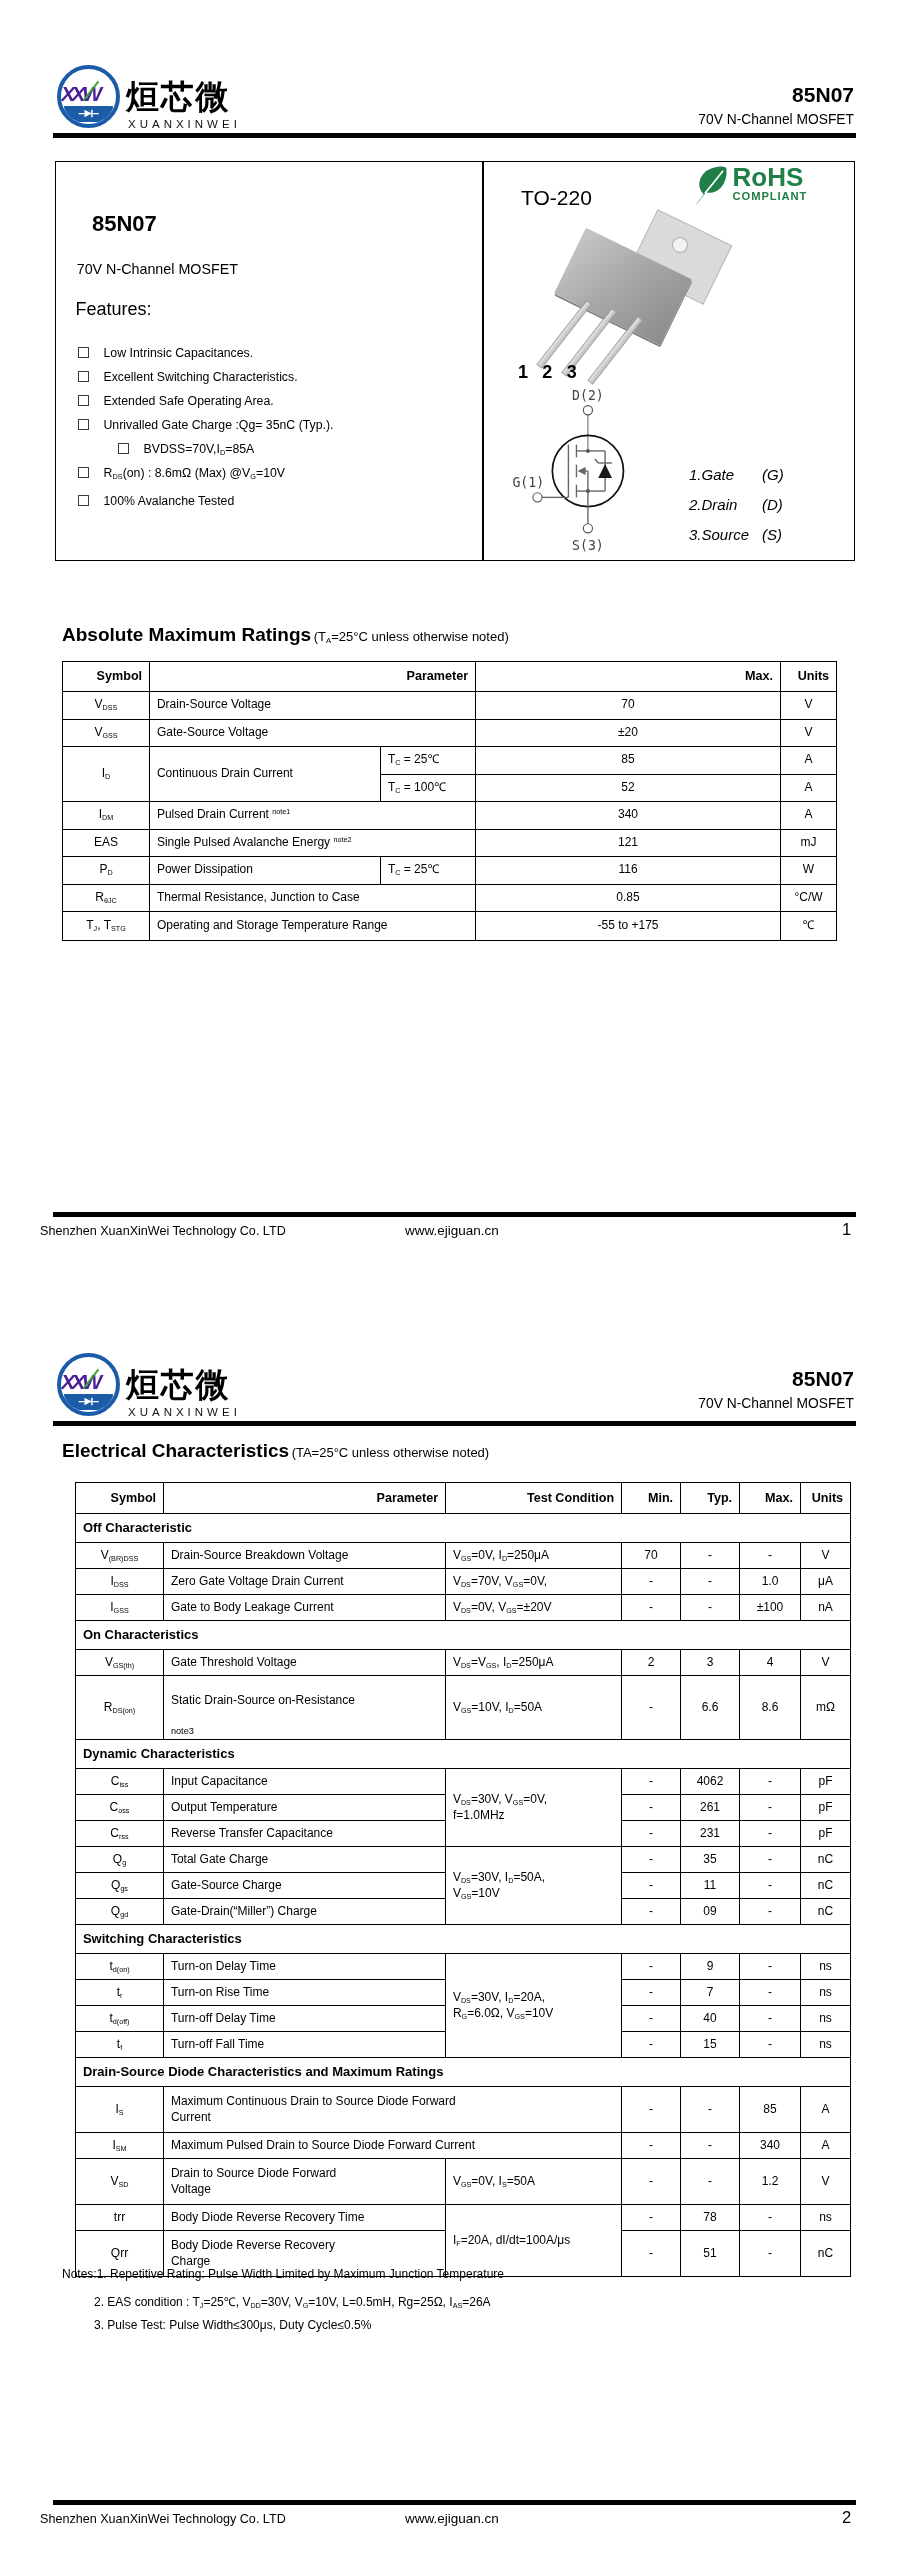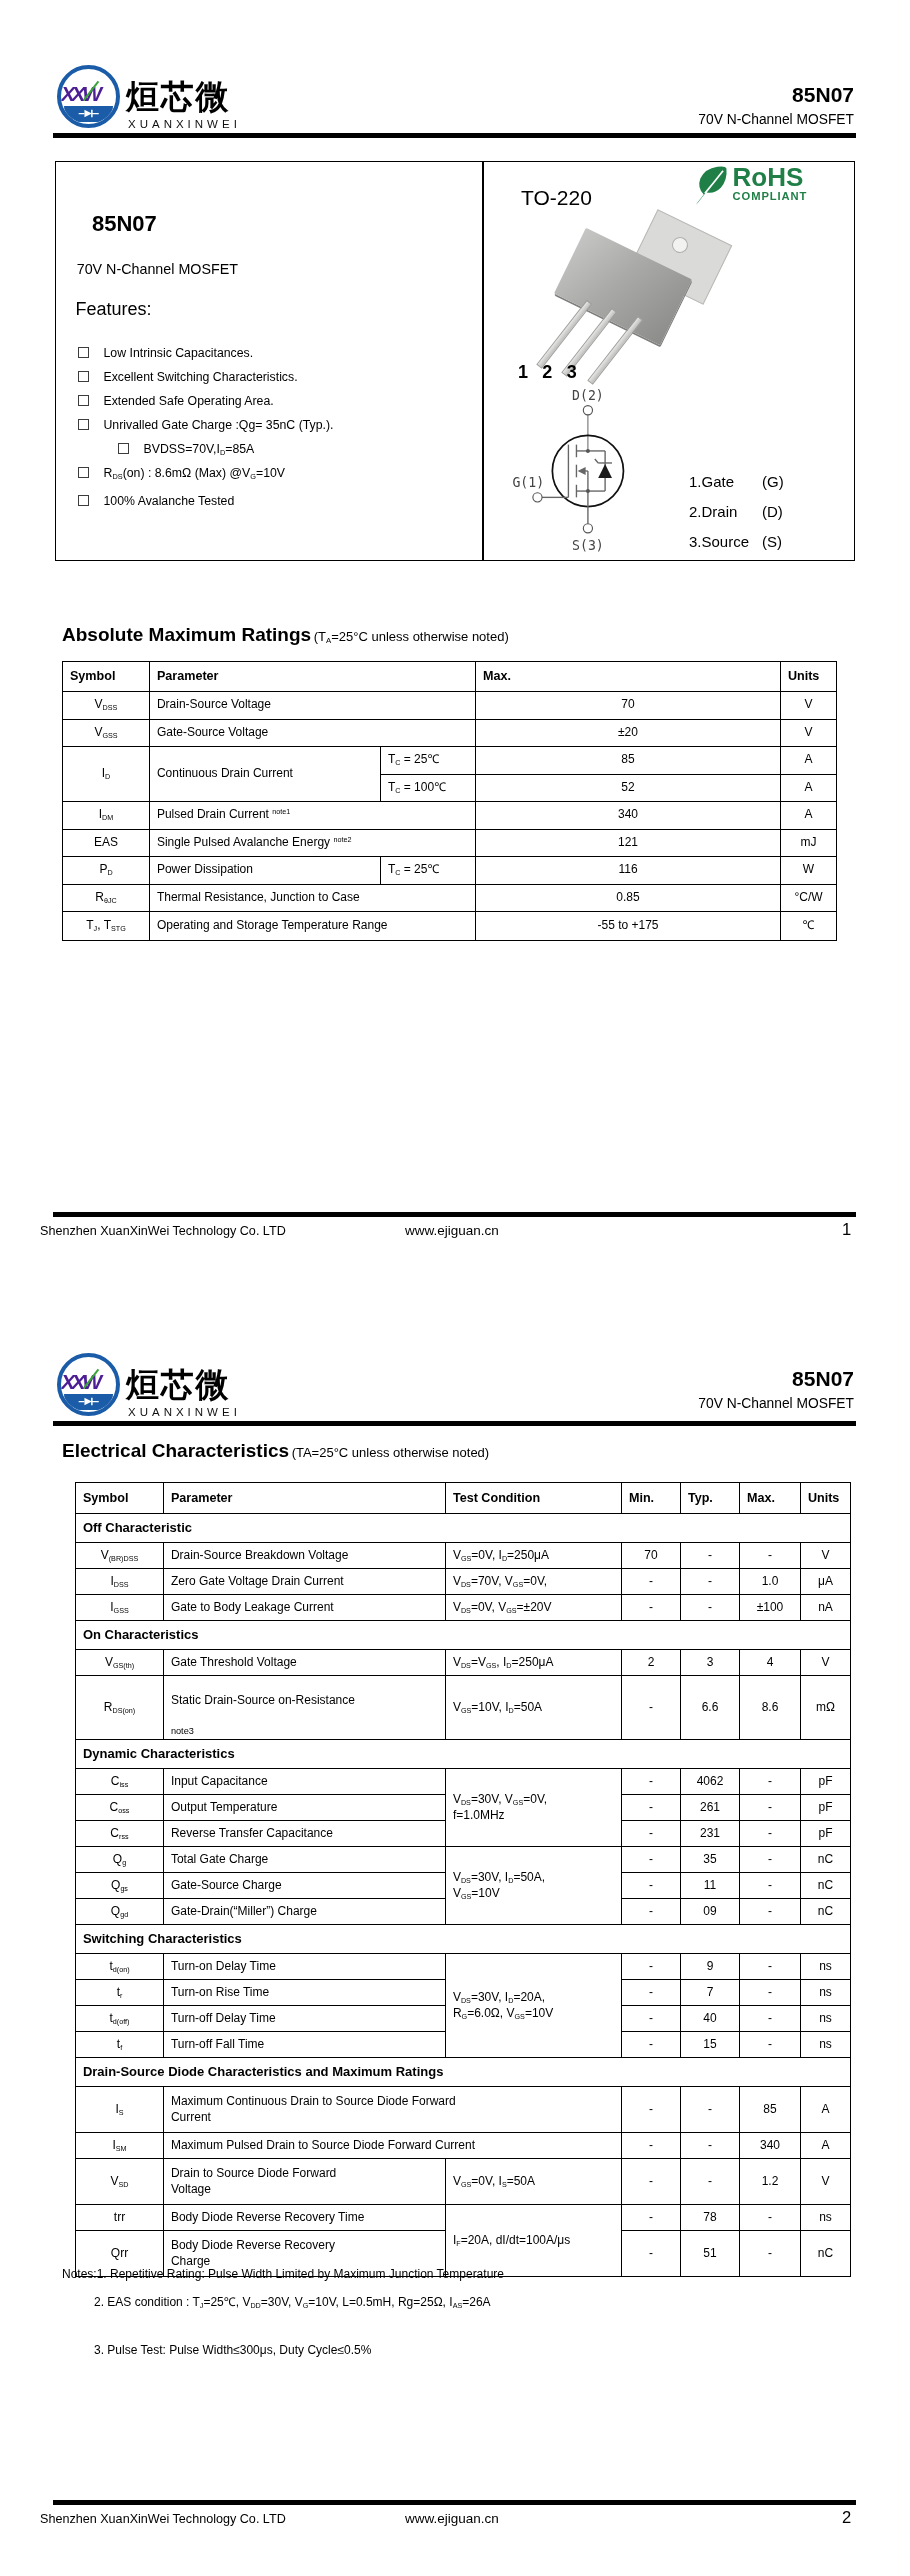--- a/index.html
+++ b/index.html
@@ -48,37 +48,37 @@
     background:#f2f2f0;border:1.7px solid #b0b0ae;box-sizing:border-box;transform:rotate(26deg);}
   .pkg .body{position:absolute;left:33px;top:33px;width:118px;height:73px;
     background:linear-gradient(115deg,#c6c6c4 0%,#a9a9a7 45%,#8c8c8a 100%);
     transform:rotate(26deg);border-radius:1.7px;box-shadow:1.1px 1.7px 0 #7e7e7c;}
   .pkg .leg{position:absolute;width:5.2px;height:80px;transform-origin:top center;transform:rotate(38deg);
     background:linear-gradient(90deg,#e6e6e4,#bdbdbb);border:0.6px solid #9f9f9d;}
   .pins{position:absolute;left:462px;top:200px;font-size:18px;font-weight:bold;letter-spacing:0;}
   .pins span{margin-right:14.3px;}
 
   .legend{position:absolute;left:633px;top:304px;font-size:15px;}
-  .legend .row{display:flex;width:132px;height:30px;align-items:center;}
+  .legend .row{display:flex;width:132px;height:30px;font-style:italic;}
   .legend .lab{width:73px;}
 
   .sym-svg{position:absolute;left:456px;top:223px;}
 
   
   .sect-h{position:absolute;left:62px;white-space:nowrap;}
   .sect-h .big{font-size:19px;font-weight:bold;}
   .sect-h .small{font-size:13px;}
 
   
   table.t{border-collapse:collapse;table-layout:fixed;position:absolute;border:1.7px solid #000;}
   table.t td,table.t th{border-top:1.3px solid #000;border-bottom:1.3px solid #000;
     border-left:0.9px solid #000;border-right:0.9px solid #000;
     padding:1.1px 6.9px;font-size:12px;line-height:1.3;vertical-align:middle;
     white-space:pre-line;overflow:hidden;}
-  table.t th{font-size:12.6px;font-weight:bold;text-align:left;}
+  table.t th{font-size:12.6px;font-weight:bold;text-align:right;}
   td.c{text-align:center;}
   td.l{text-align:left;}
   tr.sec td{font-size:13px;font-weight:bold;border-top:1.7px solid #000;border-bottom:1.7px solid #000;}
   td.cond2{line-height:1.95;}
   .note-sm{font-size:9.2px;margin-top:2.3px;}
 
   
   .notes-line{position:absolute;font-size:12px;white-space:nowrap;}
   .foot-co{position:absolute;left:40px;font-size:12.6px;}
   .foot-site{position:absolute;left:405px;font-size:13.5px;}
@@ -542,21 +542,21 @@
       <td class="c">-</td>
       <td class="c">51</td>
       <td class="c">-</td>
       <td class="c">nC</td>
         </tr>
   </tbody>
     </table>
 
   <div class="notes-line" style="left:62px;top:2267px;">Notes:1. Repetitive Rating: Pulse Width Limited by Maximum Junction Temperature</div>
   <div class="notes-line" style="left:94px;top:2293px;">2. EAS condition : T<sub>J</sub>=25℃, V<sub>DD</sub>=30V, V<sub>G</sub>=10V, L=0.5mH, Rg=25Ω, I<sub>AS</sub>=26A</div>
-  <div class="notes-line" style="left:94px;top:2318px;margin-top:25px;">3. Pulse Test: Pulse Width≤300μs, Duty Cycle≤0.5%</div>
+  <div class="notes-line" style="left:94px;top:2318px;">3. Pulse Test: Pulse Width≤300μs, Duty Cycle≤0.5%</div>
 
   <div class="rule" style="left:53px;top:2500px;width:803px;"></div>
   <div class="foot-co" style="top:2512px;">Shenzhen XuanXinWei Technology Co. LTD</div>
   <div class="foot-site" style="top:2511px;">www.ejiguan.cn</div>
   <div class="foot-pg" style="top:2508px;">2</div>
 
 </div>
 
 
 </body></html>

